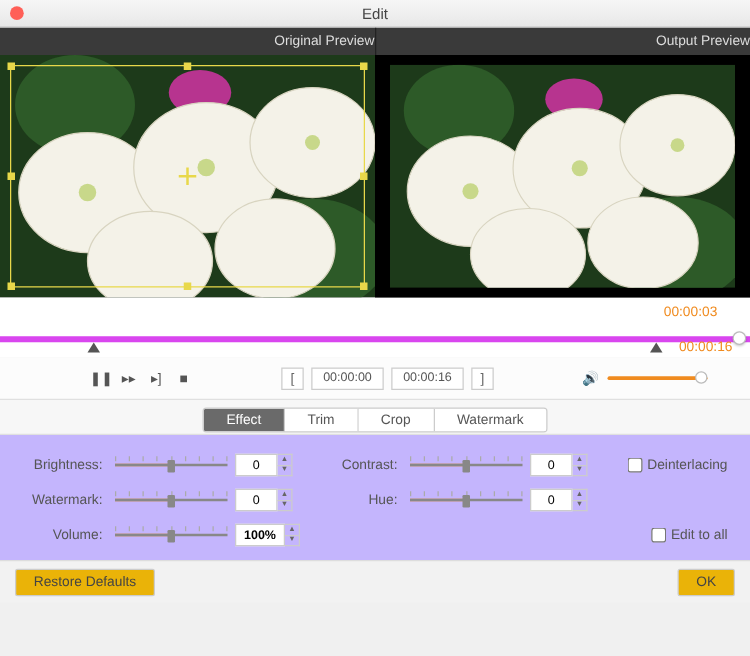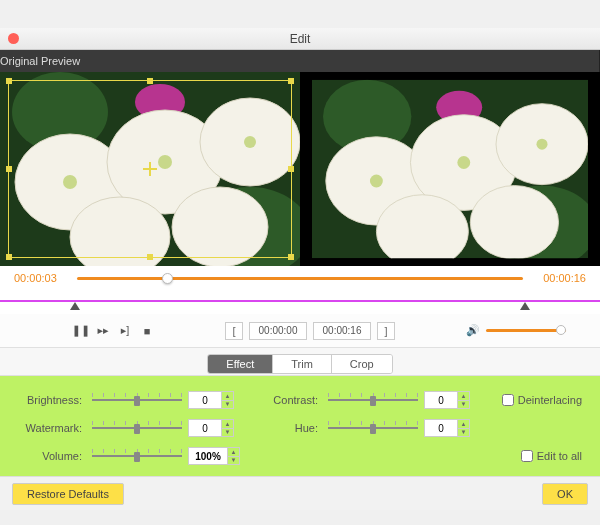--- a/index.html
+++ b/index.html
@@ -1,38 +1,38 @@
 <!DOCTYPE html>
 <html><head>
 <meta charset="utf-8">
 <style>
 * { box-sizing: border-box; margin: 0; padding: 0; font-family: -apple-system, "Helvetica Neue", Arial, sans-serif; }
 body { width: 600px; height: 525px; background: #f0f0f0; overflow: hidden; font-size: 12px; color: #333; }
-.titlebar { height: 22px; background: linear-gradient(#f6f6f6,#e8e8e8); border-bottom:1px solid #ccc; display:flex; align-items:center; position:relative;margin-top:28px; }
+.titlebar { height: 22px; background: linear-gradient(#f6f6f6,#e8e8e8); border-bottom:1px solid #ccc; display:flex; align-items:center; position:relative; }
 .titlebar .lights { position:absolute; left:8px; display:flex; gap:6px; }
 .light { width:11px; height:11px; border-radius:50%; }
 .light.red { background:#ff5f57; }
 .titlebar .title { margin:0 auto; font-size:12px; color:#444; }
 .preview-header { display:flex; height:22px; background:#3a3a3a; }
-.preview-header div { flex:1; text-align:left; color:#ddd; font-size:11px; line-height:22px; }
+.preview-header div { flex:1; text-align:right; color:#ddd; font-size:11px; line-height:22px; }
 .preview-header div:first-child { border-right:1px solid #222; }
 .previews { display:flex; height:194px; background:#2a2a2a; }
 .prev { flex:1; position:relative; overflow:hidden; }
 .prev.output { background:#000; }
 .crop-box { position:absolute; left:8px; top:8px; right:8px; bottom:8px; border:1px solid #e8d84a; }
 .handle { position:absolute; width:6px; height:6px; background:#e8d84a; }
 .handle.tl { left:-3px; top:-3px; } .handle.tm { left:50%; margin-left:-3px; top:-3px; }
 .handle.tr { right:-3px; top:-3px; } .handle.ml { left:-3px; top:50%; margin-top:-3px; }
 .handle.mr { right:-3px; top:50%; margin-top:-3px; } .handle.bl { left:-3px; bottom:-3px; }
 .handle.bm { left:50%; margin-left:-3px; bottom:-3px; } .handle.br { right:-3px; bottom:-3px; }
 .crosshair { position:absolute; left:50%; top:50%; width:14px; height:14px; margin:-7px 0 0 -7px; }
 .crosshair:before,.crosshair:after { content:""; position:absolute; background:#e8d84a; }
 .crosshair:before { left:6px; top:0; width:2px; height:14px; }
 .crosshair:after { top:6px; left:0; height:2px; width:14px; }
-.timeline-row { height:36px; background:#fff; padding:6px 14px 0; display:flex; align-items:flex-start; gap:8px; border-bottom:2px solid #d946ef;}
+.timeline-row { height:36px; background:#fff; padding:6px 14px 0; display:flex; align-items:flex-end; gap:8px; border-bottom:5px solid #d946ef;flex-direction:column;}
 .timecode { color:#f08b1f; font-size:11px; width:55px; }
 .timecode.right { text-align:right; }
 .timeline { flex:1; position:relative; height:18px; }
 .track { position:absolute; left:0; right:0; top:5px; height:3px; background:#f08b1f; border-radius:2px; }
 .playhead { position:absolute; top:1px; width:11px; height:11px; border-radius:50%; background:#fff; border:1px solid #bbb; box-shadow:0 1px 2px rgba(0,0,0,.2); }
 .markers { display:flex; justify-content:space-between; padding:0 70px; height:12px; background:#fff;}
 .marker { width:0; height:0; border-left:5px solid transparent; border-right:5px solid transparent; }
 .marker.start { border-bottom:8px solid #555; }
 .marker.end { border-bottom:8px solid #555; }
 .controls-row { height:34px; background:#fcfcfc; display:flex; align-items:center; padding:0 14px; gap:6px; border-bottom:1px solid #e0e0e0;}
@@ -42,55 +42,56 @@
 .bracket { width:18px; height:18px; border:1px solid #ccc; background:#fff; display:flex; align-items:center; justify-content:center; font-size:11px; color:#666; cursor:pointer;}
 .time-input { width:58px; height:18px; border:1px solid #ccc; background:#fff; font-size:10px; text-align:center; color:#555;}
 .vol-group { display:flex; align-items:center; gap:6px; margin-right:20px;}
 .vol-track { width:80px; height:3px; background:#f08b1f; position:relative; border-radius:2px;}
 .vol-thumb { position:absolute; right:0; top:-4px; width:10px; height:10px; border-radius:50%; background:#fff; border:1px solid #bbb;}
 .tab-bar { height:28px; background:#f7f7f7; display:flex; justify-content:center; align-items:center; border-bottom:1px solid #e0e0e0; padding-top:4px;}
 .tabs { display:flex; border:1px solid #ccc; border-radius:3px; overflow:hidden;}
 .tab { padding:3px 18px; font-size:11px; background:#fff; border-right:1px solid #ccc; cursor:pointer; color:#555;text-align:right;}
 .tab:last-child { border-right:none; }
 .tab.active { background:#6a6a6a; color:#fff; }
-.effects-panel { background:#bef264; padding:10px 18px 6px; }
+.effects-panel { background:#c4b5fd; padding:10px 18px 6px; }
 .effect-row { display:flex; align-items:center; height:28px; }
 .eff-label { width:68px; text-align:right; font-size:11px; color:#555; padding-right:4px;}
 .mini-slider { width:90px; height:14px; position:relative; margin:0 6px;}
 .mini-slider .mtrack { position:absolute; top:6px; left:0; right:0; height:2px; background:#888;}
 .mini-slider .mtrack.left { right:50%; background:#f08b1f;}
 .mini-slider .ticks { position:absolute; top:0; left:0; right:0; height:5px; display:flex; justify-content:space-between;}
 .mini-slider .ticks span { width:1px; height:4px; background:#aaa;}
 .mini-slider .mthumb { position:absolute; top:3px; left:50%; margin-left:-3px; width:6px; height:10px; background:#888; border-radius:1px;}
 .spinbox { display:flex; align-items:center;}
 .spinbox input { width:34px; height:18px; border:1px solid #ccc; font-size:10px; text-align:center;}
 .spinbox .spins { width:12px; height:18px; display:flex; flex-direction:column; border:1px solid #ccc; border-left:none;}
 .spinbox .spins div { flex:1; font-size:6px; display:flex; align-items:center; justify-content:center; color:#666; cursor:pointer;}
 .spinbox .spins div:first-child { border-bottom:1px solid #ccc;}
 .chk-group { display:flex; align-items:center; gap:4px; margin-left:auto;}
 .chk-group input { width:12px; height:12px;}
 .chk-group label { font-size:11px; color:#555;}
 .spacer-col { width:30px;}
 .bottom-bar { height:34px; background:#f2f2f2; border-top:1px solid #ddd; display:flex; align-items:center; padding:0 12px; gap:8px;}
-.btn { padding:4px 14px; border:1px solid #ccc; background:#fde047; font-size:11px; color:#444; cursor:pointer; border-radius:2px;}
+.btn { padding:4px 14px; border:1px solid #ccc; background:#eab308; font-size:11px; color:#444; cursor:pointer; border-radius:2px;}
 .bottom-bar .right { margin-left:auto; display:flex; gap:8px;}
 svg.flower { width:100%; height:100%; display:block;}
 </style>
 </head>
 <body>
 
 <div class="titlebar">
   <div class="lights">
     <div class="light red"></div>
   </div>
   <div class="title">Edit</div>
 </div>
 
 <div class="preview-header">
   <div>Original Preview</div>
+  <div>Output Preview</div>
 </div>
 
 <div class="previews">
   <div class="prev">
     <svg class="flower" viewBox="0 0 300 194" preserveAspectRatio="xMidYMid slice">
       <rect width="300" height="194" fill="#1d3a1a"></rect>
       <ellipse cx="60" cy="40" rx="48" ry="40" fill="#2d5a28"></ellipse>
       <ellipse cx="250" cy="160" rx="60" ry="45" fill="#2d5a28"></ellipse>
       <ellipse cx="160" cy="30" rx="25" ry="18" fill="#b7348f"></ellipse>
       <g fill="#f4f2e8" stroke="#d8d4c0" stroke-width="1">
@@ -168,20 +169,21 @@
         <div class="vol-thumb"></div>
       </div>
   </div>
 </div>
 
 <div class="tab-bar">
   <div class="tabs">
     <div class="tab active">Effect</div>
     <div class="tab">Trim</div>
     <div class="tab">Crop</div>
+    <div class="tab">Watermark</div>
   </div>
 </div>
 
 <div class="effects-panel">
   <div class="effect-row">
     <div class="eff-label">Brightness:</div>
     <div class="mini-slider">
         <div class="ticks">
           <span></span>
           <span></span>

